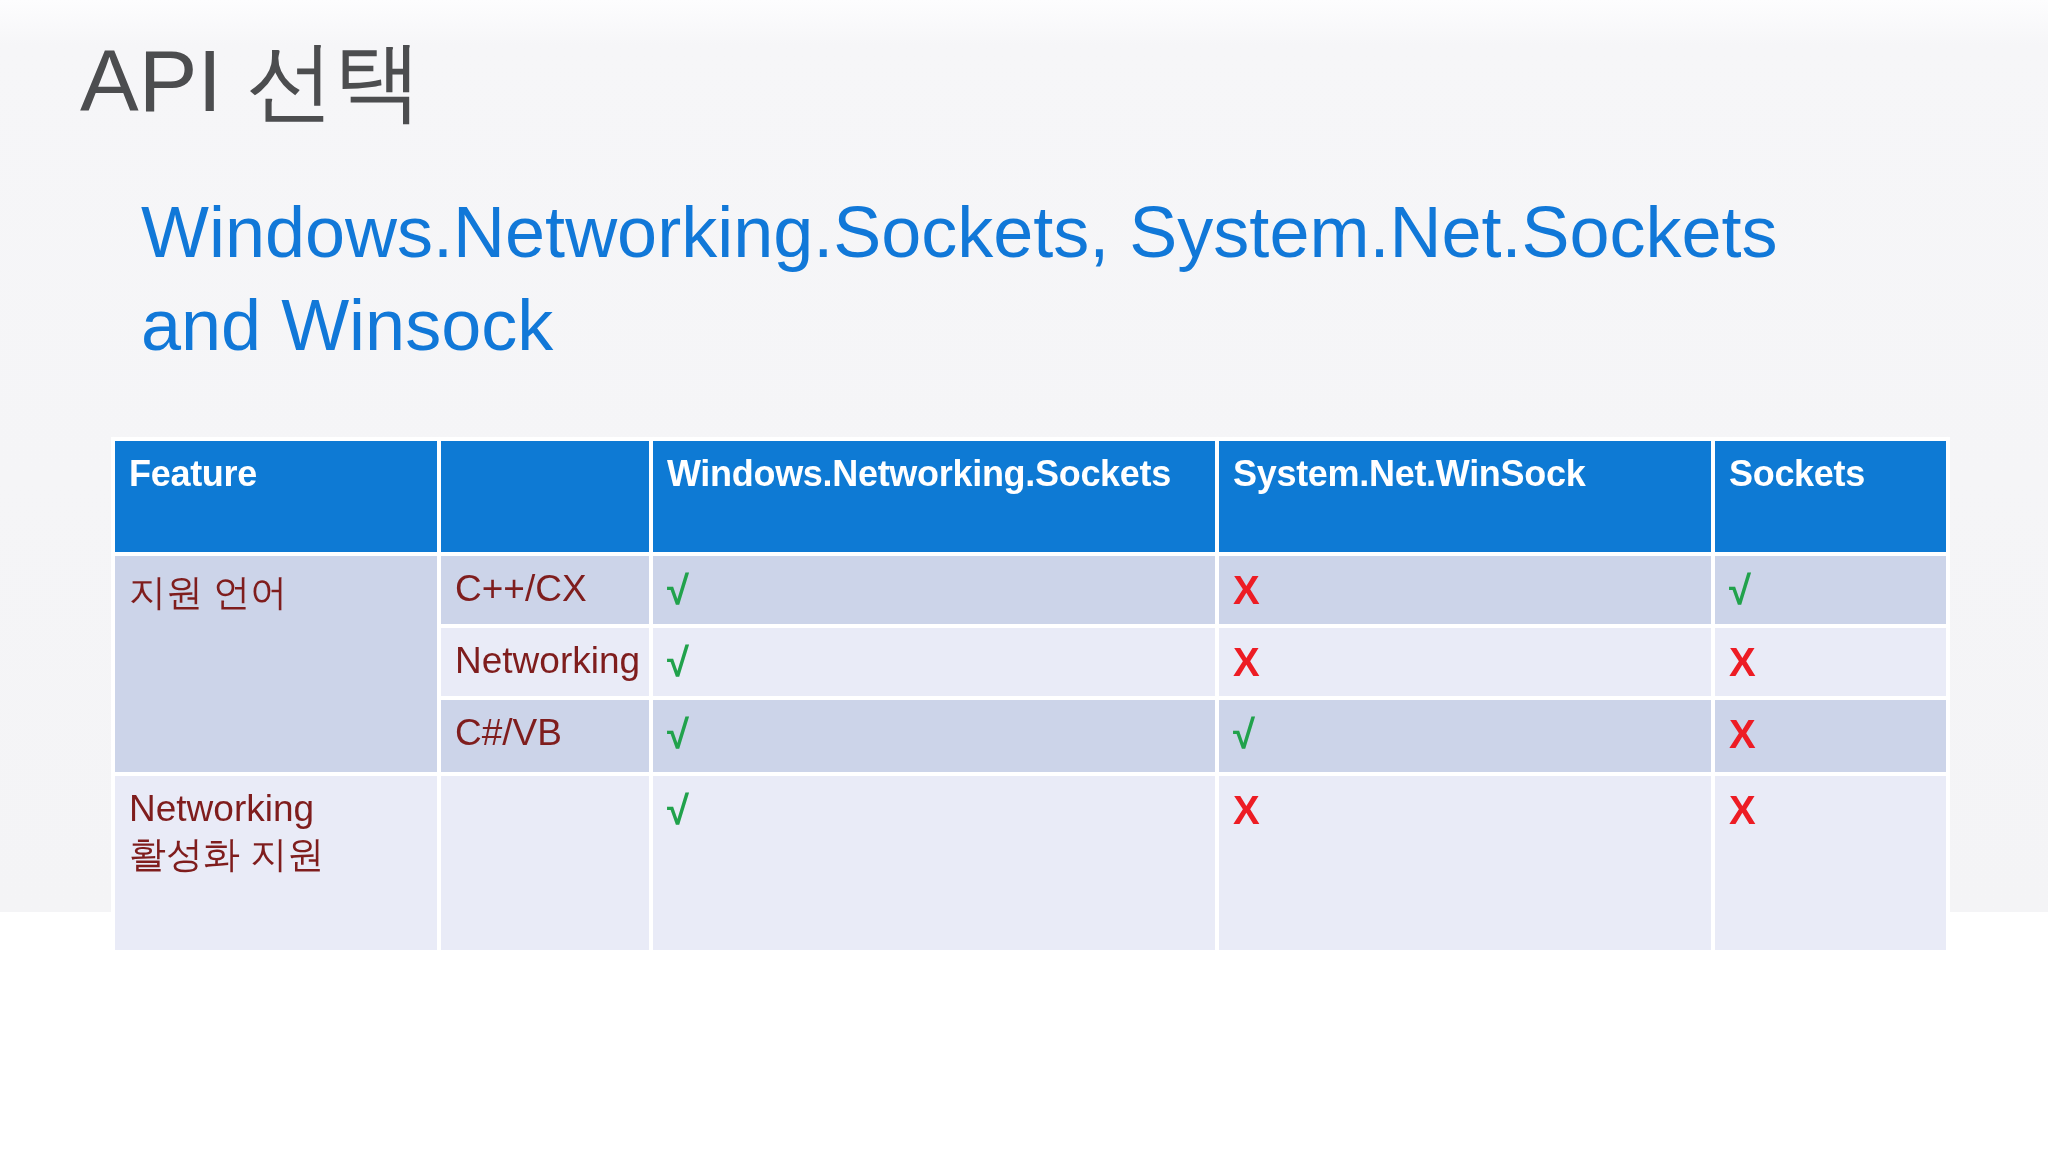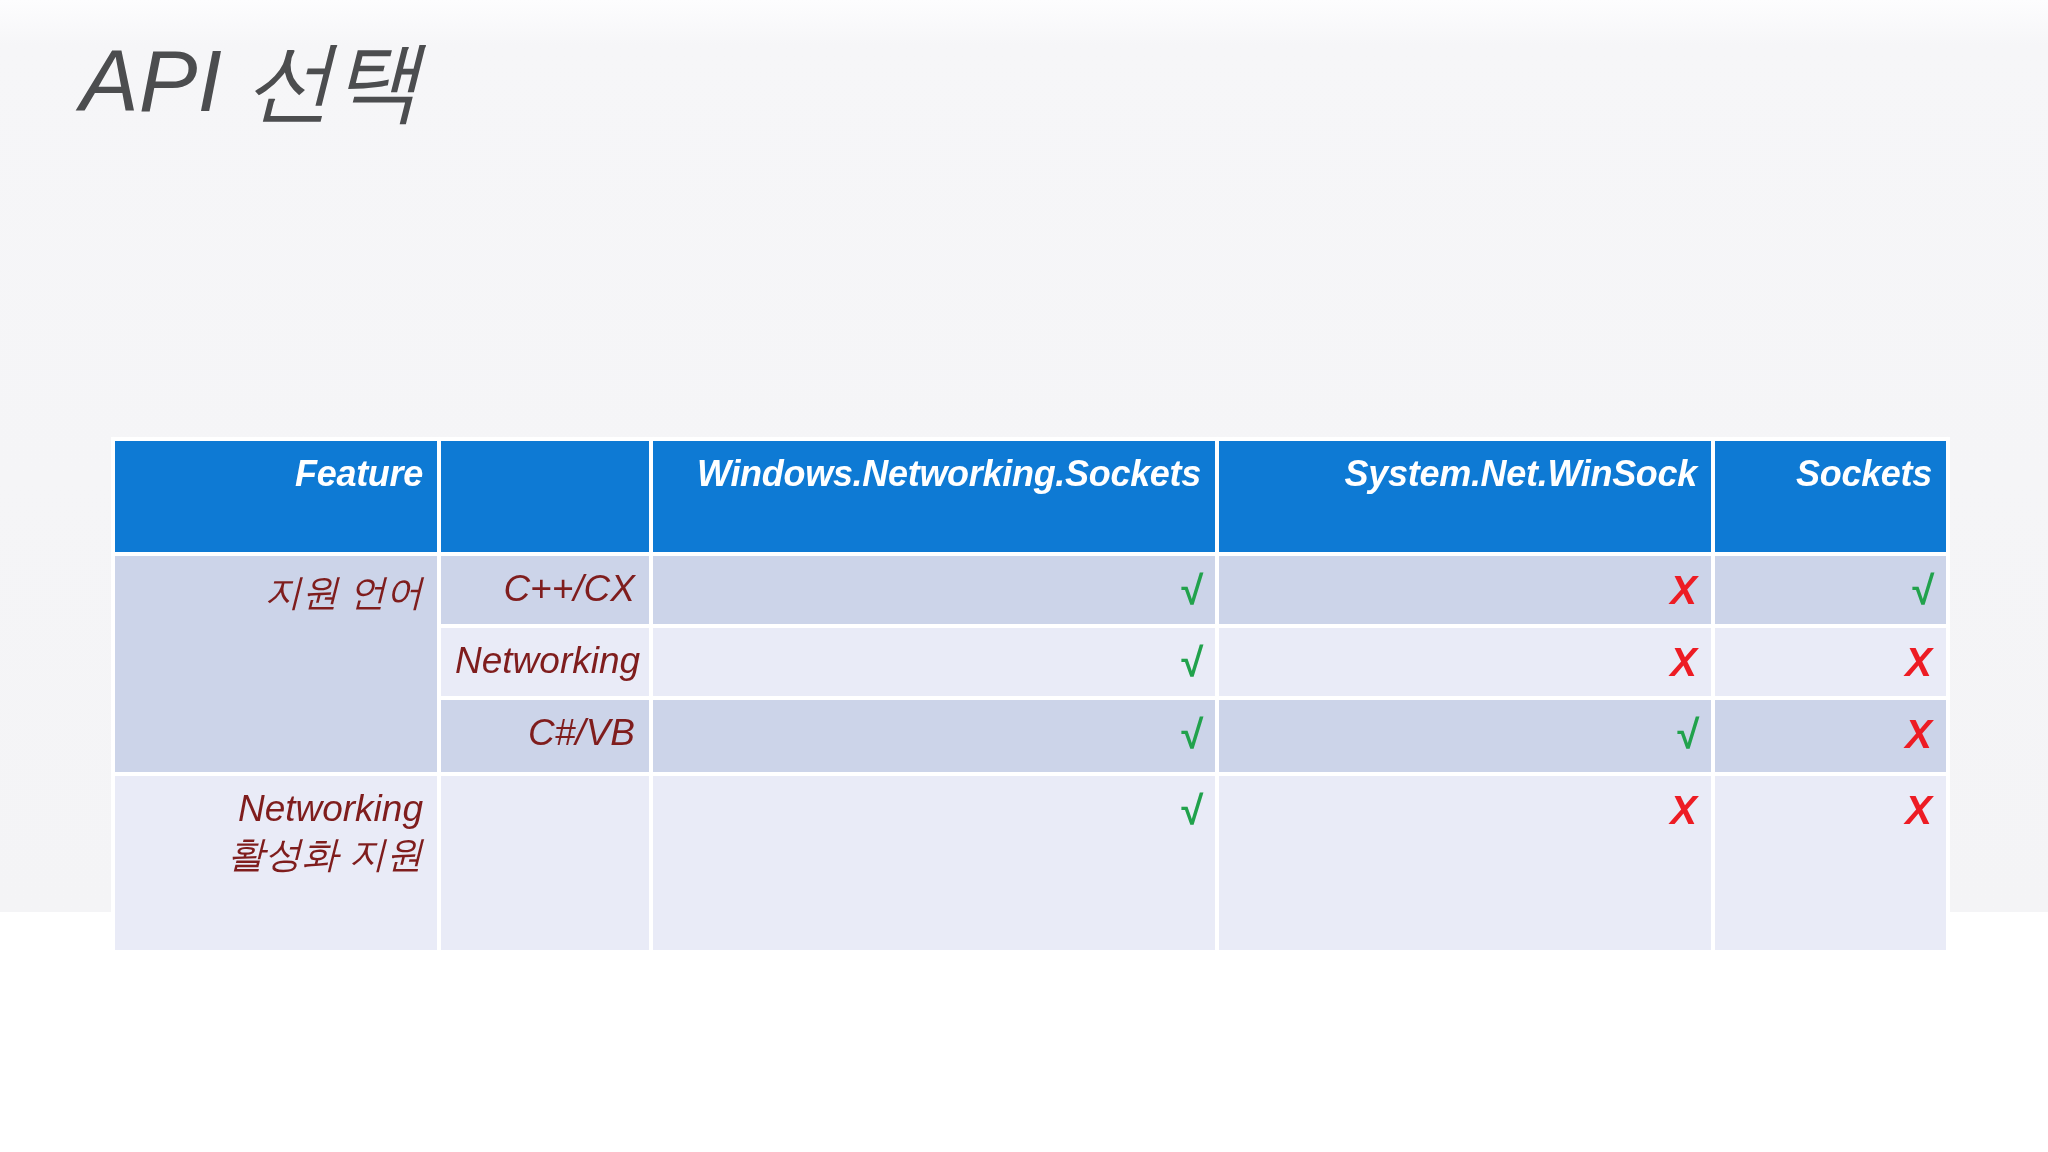--- a/index.html
+++ b/index.html
@@ -10,21 +10,20 @@
     width: 2048px;
     height: 1152px;
     overflow: hidden;
     font-family: "Liberation Sans", "DejaVu Sans", sans-serif;
   }
   .slide {
     position: relative;
     width: 2048px;
     height: 912px;
     background: linear-gradient(180deg, #fdfdfe 0px, #f6f6f8 45px, #f4f4f6 100%);
-    font-style: italic;
   }
   .title {
     position: absolute;
     left: 80px;
     top: 30px;
     margin: 0;
     font-size: 88px;
     font-weight: 400;
     color: #4c4d4f;
     letter-spacing: 0px;
@@ -46,21 +45,21 @@
     left: 111px;
     top: 437px;
     width: 1835px;
     border-collapse: collapse;
     table-layout: fixed;
   }
   .api-table th, .api-table td {
     border: 4px solid #ffffff;
     padding: 12px 14px;
     vertical-align: top;
-    text-align: right;
+    text-align: left;
     overflow: hidden;
   }
   .api-table thead tr { height: 115px; }
   .api-table tr.r1 { height: 66px; }
   .api-table tr.r2 { height: 66px; }
   .api-table tr.r3 { height: 76px; }
   .api-table tr.r4 { height: 178px; }
   .api-table th {
     background: #0e7ad4;
     color: #ffffff;
@@ -85,20 +84,22 @@
   td.mark.check { color: #21a24c; }
   td.mark.cross { color: #ed1c24; }
 </style>
 </head>
 <body>
 
 <div class="slide">
 
   <h1 class="title">API 선택</h1>
 
+  <div class="subtitle">Windows.Networking.Sockets, System.Net.Sockets
+and Winsock</div>
 
   <table class="api-table">
     <colgroup>
       <col style="width:326px">
       <col style="width:212px">
       <col style="width:566px">
       <col style="width:496px">
       <col style="width:235px">
     </colgroup>
     <thead>

